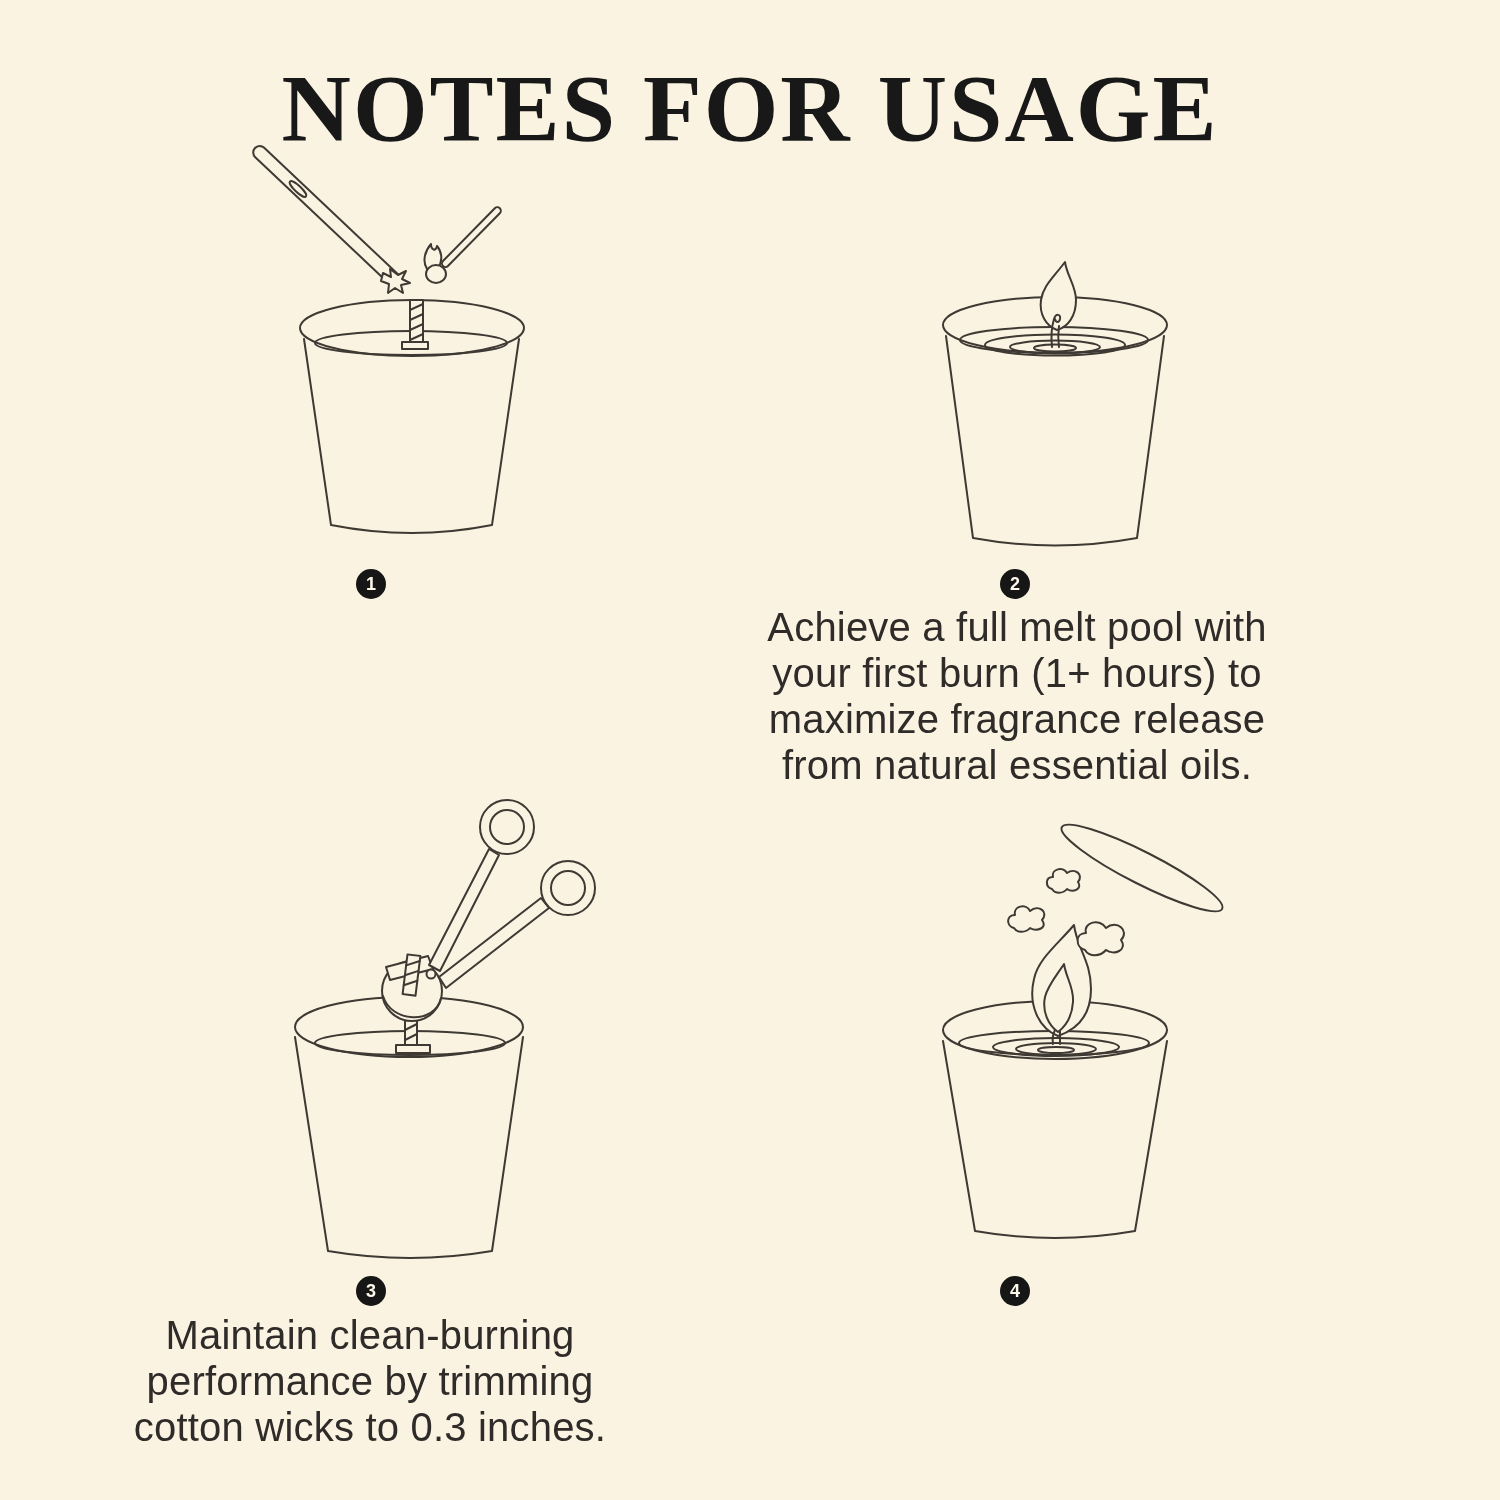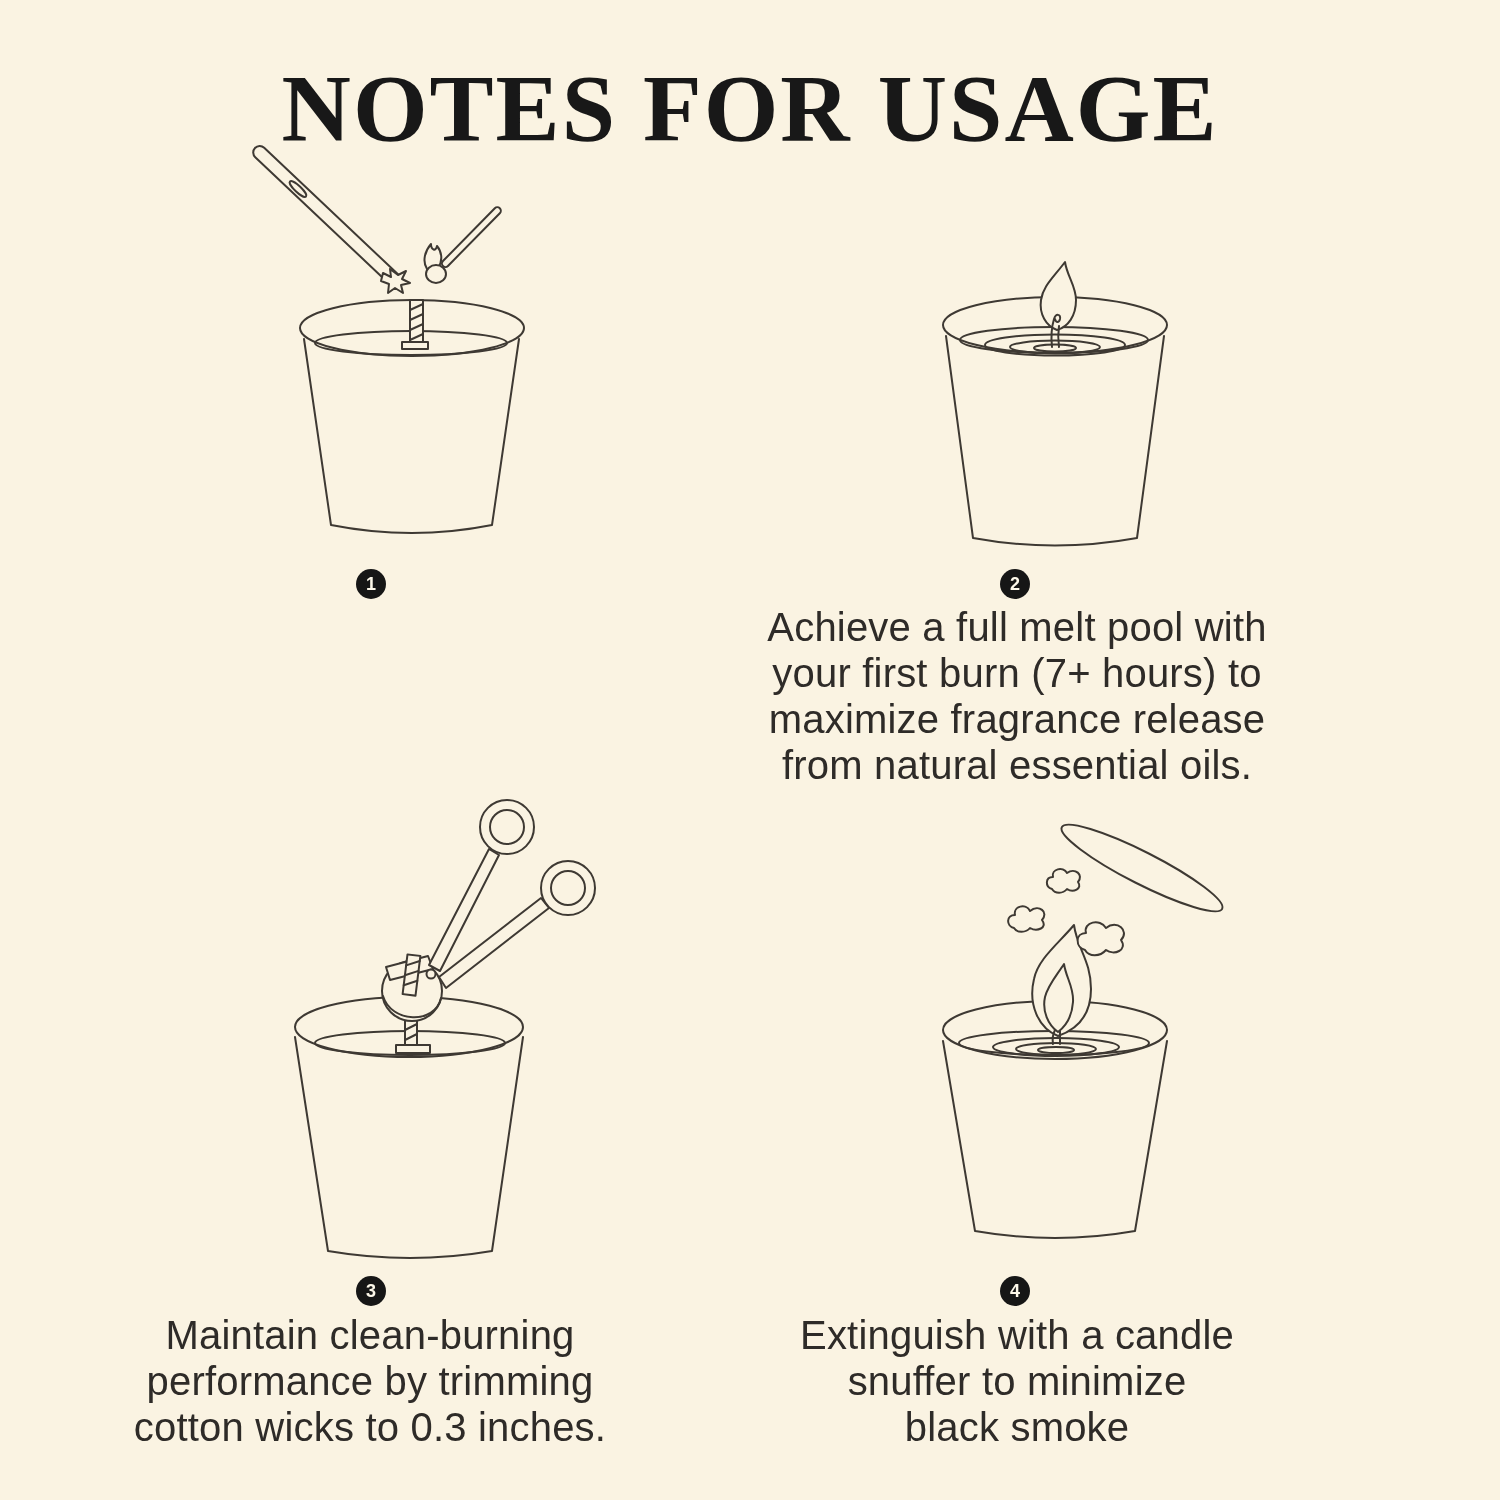--- a/index.html
+++ b/index.html
@@ -104,21 +104,21 @@
       <g>
         <path class="bg" d="M157,80 C146,76 139,64 141,50 C143,36 153,28 165,12 C167,26 176,36 176,50 C176,66 168,77 157,80 Z"></path>
         <path class="ln" d="M152,97 C151,88 151,79 154,69 C156,63 161,64 160,69 C159,73 156,73 155,69 M159,97 C158,90 158,83 159,76"></path>
       </g>
     </svg>
   </div>
   <div class="badge badge-2">
       <span>2</span>
     </div>
   <p class="copy copy-2">Achieve a full melt pool with
-your first burn (7+ hours) to
+your first burn (1+ hours) to
 maximize fragrance release
 from natural essential oils.</p>
 
   <div class="illo illo-3">
     <svg viewBox="0 0 400 480" xmlns="http://www.w3.org/2000/svg">
       <g>
         <ellipse class="ln" cx="139" cy="237" rx="114" ry="30"></ellipse>
         <ellipse class="ln" cx="140" cy="253" rx="95" ry="12"></ellipse>
         <path class="ln" d="M25,247 L58,461 Q140,475 222,461 L253,247"></path>
       </g>
@@ -175,17 +175,14 @@
         <path class="bg" d="M155,142 C145,139 145,125 156,125 C153,114 170,110 176,120 C187,111 200,123 191,132 C198,142 184,148 176,142 C170,149 159,149 155,142 Z"></path>
       </g>
       <g>
         <ellipse class="bg" cx="212" cy="60" rx="90" ry="16" transform="rotate(27 212 60)"></ellipse>
       </g>
     </svg>
   </div>
   <div class="badge badge-4">
       <span>4</span>
     </div>
-  <p class="copy copy-4">Extinguish with a candle
-snuffer to minimize
-black smoke</p>
 
 </div>
 
 </body></html>

